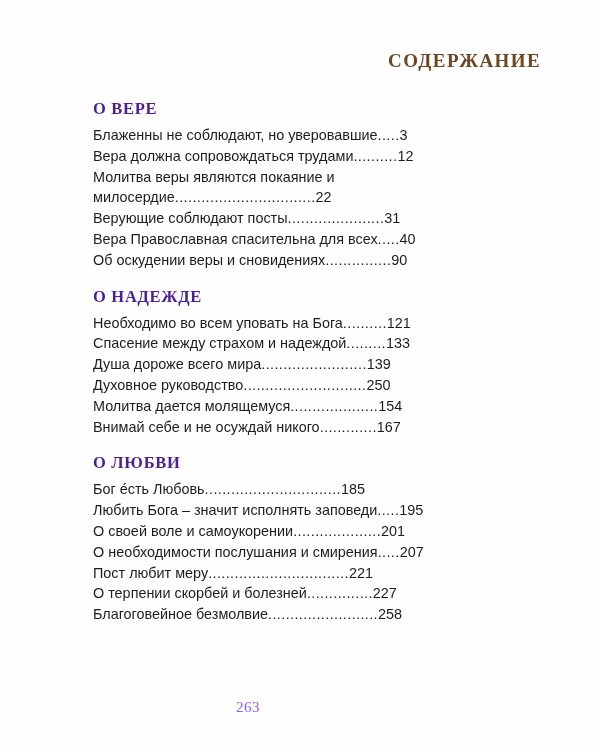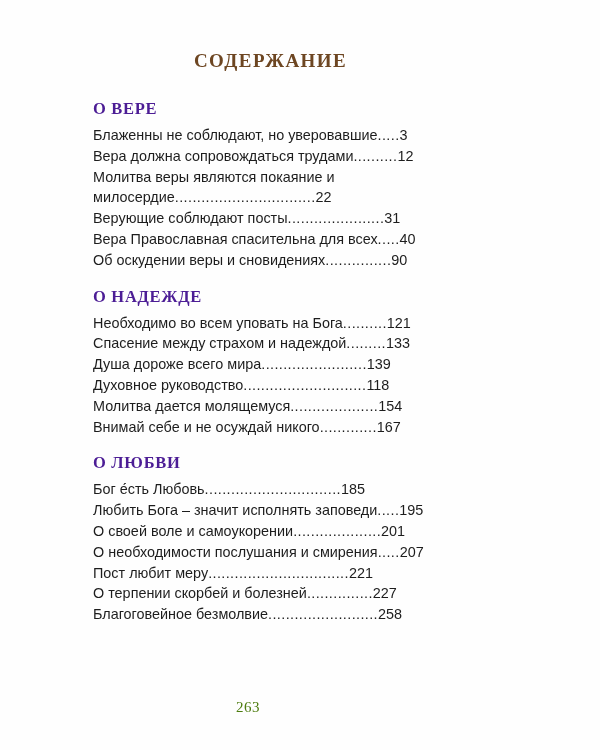--- a/index.html
+++ b/index.html
@@ -21,21 +21,21 @@
     height: 750px;
     box-sizing: border-box;
     background: #fefefe;
   }
 
   .toc-title {
     position: absolute;
     top: 50px;
     left: 0;
     width: 541px;
-    text-align: center;
+    text-align: right;
     font-family: "Liberation Serif", serif;
     font-weight: bold;
     font-size: 19px;
     letter-spacing: 1.4px;
     color: #6d4622;
   }
 
   .toc-body {
     position: absolute;
     top: 92px;
@@ -90,21 +90,21 @@
   }
 
   .folio {
     position: absolute;
     left: 0;
     top: 699px;
     width: 496px;
     text-align: center;
     font-family: "Liberation Serif", serif;
     font-size: 15px;
-    color: #4d7c0f;
+    color: #8b5cf6;
     letter-spacing: 0.5px;
   }
 </style>
 </head>
 <body>
 
 <div class="page">
 
   <div class="toc-title">СОДЕРЖАНИЕ</div>
 
@@ -138,21 +138,21 @@
           <li class="entry">
             <span class="entry-inner"><span class="entry-title">Необходимо во всем уповать на Бога</span><span class="leader">..........</span><span class="entry-page">121</span></span>
           </li>
           <li class="entry">
             <span class="entry-inner"><span class="entry-title">Спасение между страхом и надеждой</span><span class="leader">.........</span><span class="entry-page">133</span></span>
           </li>
           <li class="entry">
             <span class="entry-inner"><span class="entry-title">Душа дороже всего мира</span><span class="leader">........................</span><span class="entry-page">139</span></span>
           </li>
           <li class="entry">
-            <span class="entry-inner"><span class="entry-title">Духовное руководство</span><span class="leader">............................</span><span class="entry-page">118</span></span>
+            <span class="entry-inner"><span class="entry-title">Духовное руководство</span><span class="leader">............................</span><span class="entry-page">250</span></span>
           </li>
           <li class="entry">
             <span class="entry-inner"><span class="entry-title">Молитва дается молящемуся</span><span class="leader">....................</span><span class="entry-page">154</span></span>
           </li>
           <li class="entry">
             <span class="entry-inner"><span class="entry-title">Внимай себе и не осуждай никого</span><span class="leader">.............</span><span class="entry-page">167</span></span>
           </li>
         </ul>
       </div>
       <div class="section">

